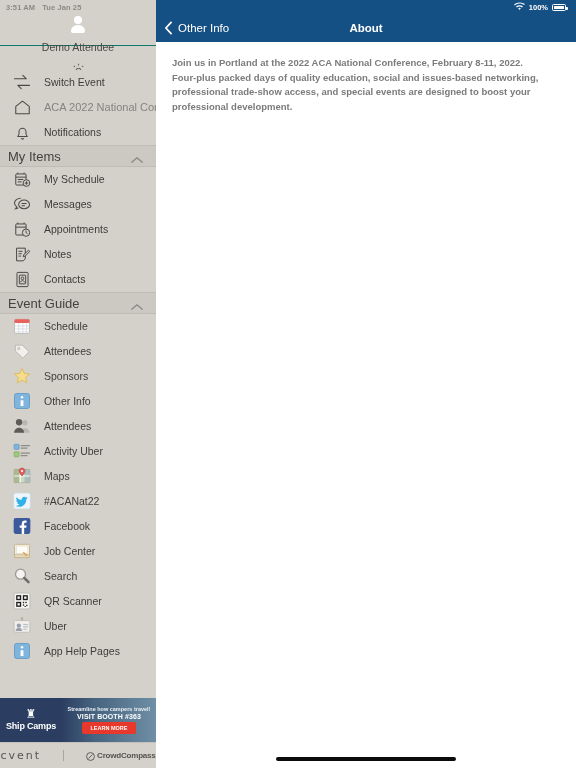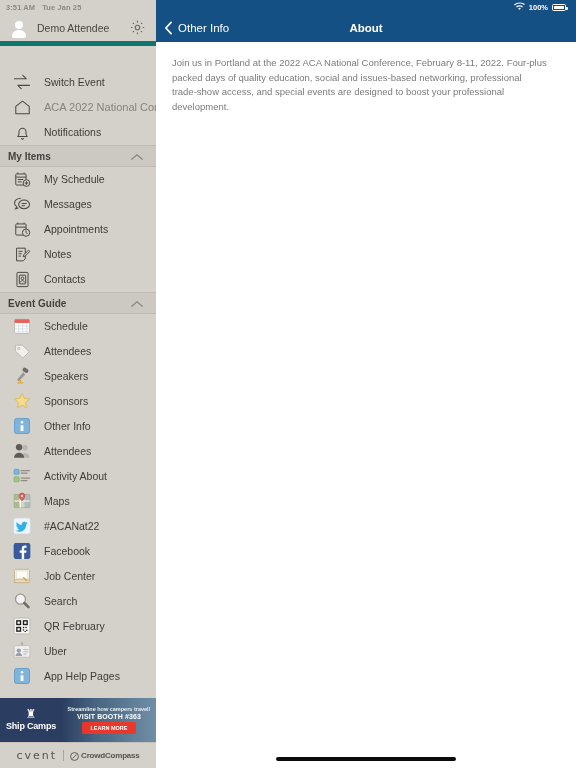--- a/index.html
+++ b/index.html
@@ -23,21 +23,22 @@
     height: 14px; width: 100%;
     display: flex; align-items: center; gap: 7px;
     padding-left: 6px;
     font-size: 7.5px; font-weight: bold; color: #8d8a85;
     letter-spacing: 0.1px;
     background: #d4d0ca;
   }
   .profile-row {
     height: 32px; display: flex; align-items: center;
     padding: 0 10px 0 10px; gap: 9px;
-    border-bottom: 5px solid #0f766e;
+    border-bottom: 1px solid #0f766e;
+    flex-direction: column;
   }
   .avatar-ic { width: 18px; height: 18px; flex: 0 0 18px; position: relative; }
   .avatar-ic .head { position: absolute; left: 5px; top: 2px; width: 8px; height: 8px; border-radius: 50%; background: #fff; }
   .avatar-ic .body { position: absolute; left: 2px; top: 11px; width: 14px; height: 8px; border-radius: 7px 7px 2px 2px; background: #fff; }
   .profile-name { flex: 1; font-size: 10.5px; color: #4a4742; }
   .gear-ic { width: 17px; height: 17px; flex: 0 0 17px; color: #6c6963; }
 
   .menu-scroll { flex: 1; overflow: hidden; margin-top: 24px; }
 
   .nav-item {
@@ -50,21 +51,21 @@
     width: 24px; height: 22px; flex: 0 0 24px;
     display: flex; align-items: center; justify-content: center;
   }
   .nav-item .lbl { font-size: 10.5px; color: #3f3c38; white-space: nowrap; }
   .nav-item .lbl.dim { color: #86837e; font-size: 11px; }
 
   .sec-header {
     height: 22px; background: #ccc8c2;
     display: flex; align-items: center;
     padding: 0 12px 0 8px;
-    font-size: 10px; font-weight: bold; color: #45423e;
+    font-size: 13px; font-weight: normal; color: #45423e;
     border-top: 1px solid #c0bcb5; border-bottom: 1px solid #c0bcb5;
   }
   .sec-header .chev { margin-left: auto; width: 14px; height: 8px; color: #8a8781; }
 
   
   .ad-wrap { position: absolute; bottom: 0; left: 0; width: 156px; }
   .ad-banner {
     height: 44px; width: 156px; display: flex;
     background: linear-gradient(90deg,#2c3f63 0%,#2c3f63 40%,#46637f 60%,#6f8fa6 100%);
     position: relative; overflow: hidden;
@@ -82,21 +83,21 @@
     position: relative; z-index: 2;
   }
   .ad-l1 { font-size: 5.5px; color: #e9eef3; font-weight: bold; white-space: nowrap; }
   .ad-l2 { font-size: 7px; color: #ffffff; font-weight: bold; white-space: nowrap; letter-spacing: 0.1px; }
   .ad-cta {
     background: #e8372b; color: #fff; font-size: 5.5px; font-weight: bold;
     padding: 3px 9px; border-radius: 2px; white-space: nowrap; margin-top: 1px;
   }
   .ad-footer {
     height: 26px; background: #d4d0ca; display: flex;
-    align-items: center; justify-content: center; gap: 6px;
+    align-items: center; justify-content: center; gap: 22px;
     border-top: 1px solid #c5c1ba;
   }
   .cvent-txt { font-size: 11px; color: #57544f; letter-spacing: 2px; font-family: "DejaVu Sans", sans-serif; }
   .cc-div { width: 1px; height: 11px; background: #a8a49e; }
   .cc-grp { display: flex; align-items: center; gap: 2px; }
   .cc-txt { font-size: 8px; color: #57544f; font-weight: bold; letter-spacing: -0.2px; }
 
   
   .main { flex: 1; height: 768px; background: #ffffff; position: relative; }
   .topbar { background: #155084; width: 100%; }
@@ -118,21 +119,21 @@
   }
   .back-btn { display: flex; align-items: center; gap: 5px; color: #ffffff; }
   .back-chev { width: 9px; height: 14px; }
   .back-lbl { font-size: 11.5px; color: #ffffff; }
   .nav-title {
     position: absolute; left: 0; right: 0; text-align: center;
     font-size: 11.5px; font-weight: bold; color: #ffffff;
     pointer-events: none;
   }
 
-  .content { padding: 14px 28px 0 16px; }
+  .content { padding: 14px 28px 0 16px; font-weight: bold; }
   .about-text {
     font-size: 9.5px; line-height: 1.55; color: #7b7b7b;
     text-align: left;
   }
 
   .home-ind {
     position: absolute; bottom: 7px; left: 50%; transform: translateX(-50%);
     width: 180px; height: 4px; background: #0b0b0b; border-radius: 3px;
   }
 </style>
@@ -285,31 +286,20 @@
       <div class="nav-item">
         <span class="ic-wrap">
           <svg viewBox="0 0 24 24" width="20" height="20">
             <path d="M4 5h8.5L20.5 13 13 20.5 4 12z" fill="#f2f0ec" stroke="#b5b1ab" stroke-width="1"></path>
             <circle cx="8" cy="9" r="1.5" fill="#dedad4" stroke="#b5b1ab" stroke-width="0.8"></circle>
           </svg>
         </span>
         <span class="lbl">Attendees</span>
       </div>
 
-      <div class="nav-item">
-        <span class="ic-wrap">
-          <svg viewBox="0 0 24 24" width="20" height="20">
-            <rect x="12.5" y="2.5" width="7.5" height="5" rx="2.5" transform="rotate(35 16 5)" fill="#6f6c68"></rect>
-            <path d="M13.5 7.5L6 16.5l1.8 1.8L16 10.5z" fill="#9a9792"></path>
-            <path d="M6.5 19.5h7v1.5h-7z" fill="#e2a63c"></path>
-            <path d="M9 16.5h2v3.5H9z" fill="#e2a63c"></path>
-          </svg>
-        </span>
-        <span class="lbl">Speakers</span>
-      </div>
 
       <div class="nav-item">
         <span class="ic-wrap">
           <svg viewBox="0 0 24 24" width="20" height="20">
             <path d="M12 3l2.7 5.9 6.3.7-4.7 4.3 1.3 6.3L12 17l-5.6 3.2 1.3-6.3L3 9.6l6.3-.7z" fill="#f5dc8c" stroke="#d8b94f" stroke-width="1"></path>
           </svg>
         </span>
         <span class="lbl">Sponsors</span>
       </div>
 
@@ -339,21 +329,21 @@
       <div class="nav-item">
         <span class="ic-wrap">
           <svg viewBox="0 0 24 24" width="20" height="20">
             <rect x="2.5" y="4" width="6" height="6" rx="1" fill="#7fb4dd" stroke="#5d97c6" stroke-width="0.9"></rect>
             <rect x="2.5" y="13" width="6" height="6" rx="1" fill="#9ec87e" stroke="#7fae5e" stroke-width="0.9"></rect>
             <g stroke="#8f8c87" stroke-width="1.5" stroke-linecap="round">
               <path d="M11 5.5h10M11 8.5h7M11 14.5h10M11 17.5h7"></path>
             </g>
           </svg>
         </span>
-        <span class="lbl">Activity About</span>
+        <span class="lbl">Activity Uber</span>
       </div>
 
       <div class="nav-item">
         <span class="ic-wrap">
           <svg viewBox="0 0 24 24" width="20" height="20">
             <rect x="2.5" y="4" width="19" height="16" rx="1" fill="#cfd7bd" stroke="#a9b191" stroke-width="0.9"></rect>
             <path d="M2.5 4h6v16h-6z" fill="#8ea371" opacity="0.55"></path>
             <path d="M15 4h6.5v16H15z" fill="#7e9fc0" opacity="0.45"></path>
             <path d="M2.5 12h19M10 4v16" stroke="#fff" stroke-width="1.1"></path>
             <path d="M12 2.5c2 0 3.6 1.6 3.6 3.6 0 2.4-3.6 5.9-3.6 5.9S8.4 8.5 8.4 6.1C8.4 4.1 10 2.5 12 2.5z" fill="#e0605b" stroke="#c04a46" stroke-width="0.8"></path>
@@ -421,21 +411,21 @@
             </g>
             <g fill="#1d1d1d">
               <rect x="13" y="13" width="1.6" height="1.6"></rect>
                 <rect x="16" y="13" width="1.6" height="1.6"></rect>
               <rect x="13" y="16" width="1.6" height="1.6"></rect>
                 <rect x="17" y="16.5" width="1.6" height="1.6"></rect>
               <rect x="15" y="18" width="1.6" height="1.2"></rect>
             </g>
           </svg>
         </span>
-        <span class="lbl">QR February</span>
+        <span class="lbl">QR Scanner</span>
       </div>
 
       <div class="nav-item">
         <span class="ic-wrap">
           <svg viewBox="0 0 24 24" width="20" height="20">
             <rect x="10.6" y="1.5" width="2.8" height="4" fill="#b4b0aa"></rect>
             <rect x="2.5" y="5.5" width="19" height="14" rx="1.5" fill="#f1efec" stroke="#bdb9b3" stroke-width="1"></rect>
             <circle cx="8.2" cy="11.5" r="2.6" fill="#9a9fae"></circle>
             <path d="M4.2 18c0-2.3 1.8-3.9 4-3.9s4 1.6 4 3.9z" fill="#9a9fae"></path>
             <g fill="#b6c0cd">

